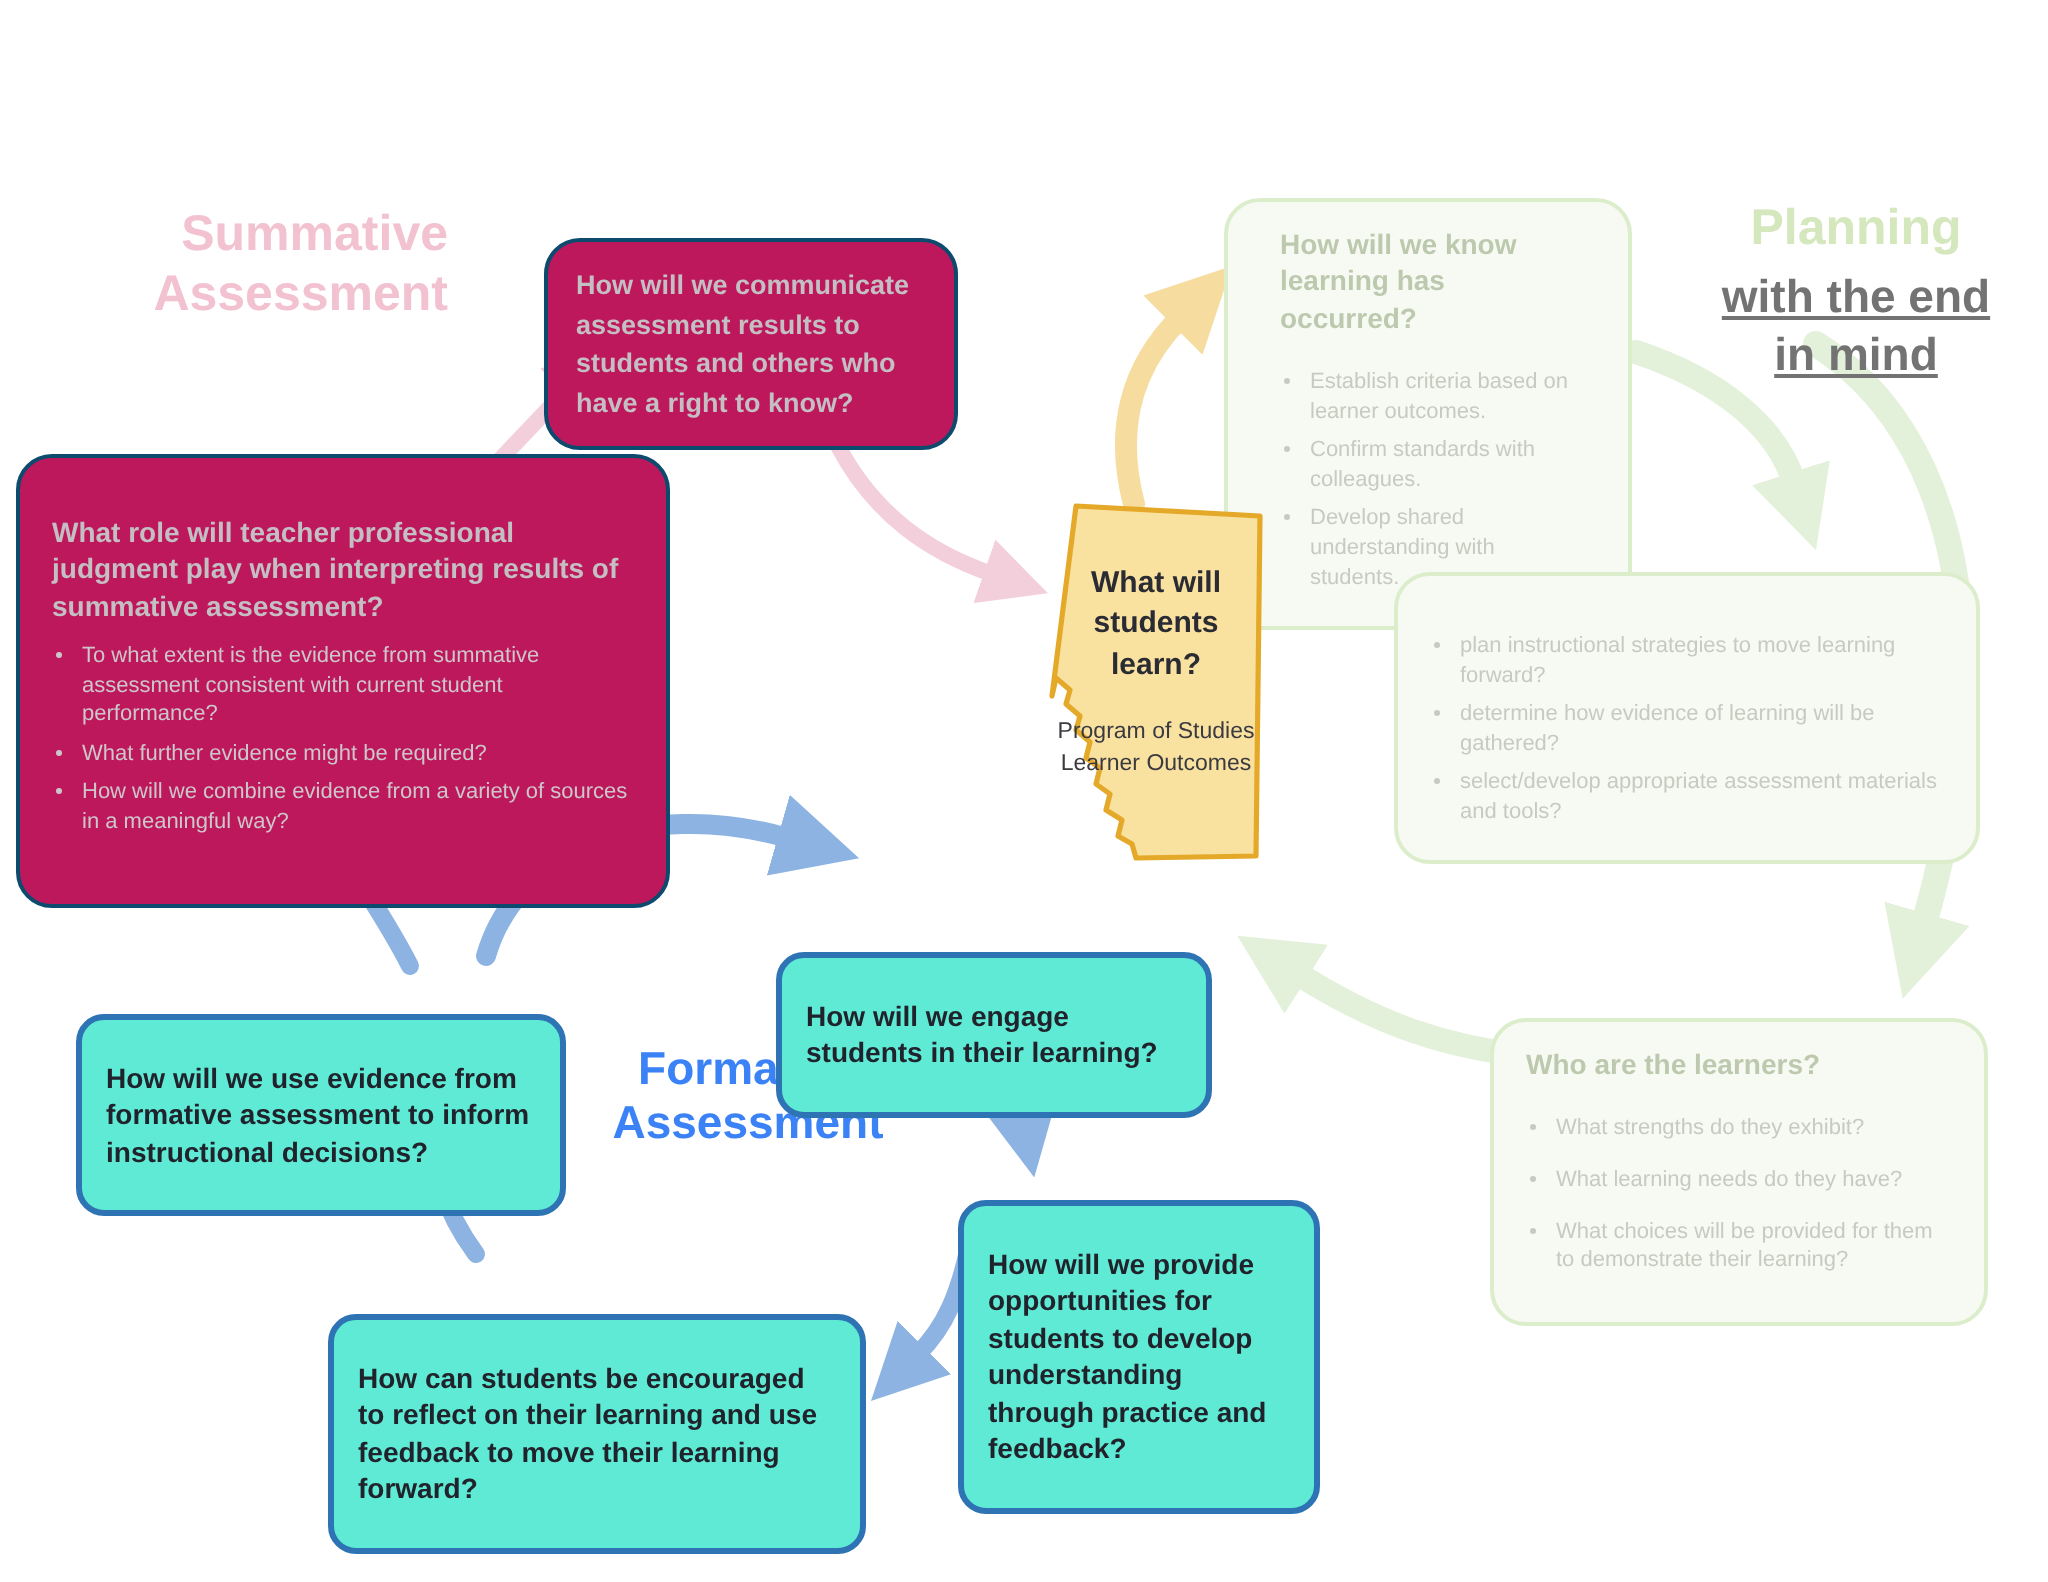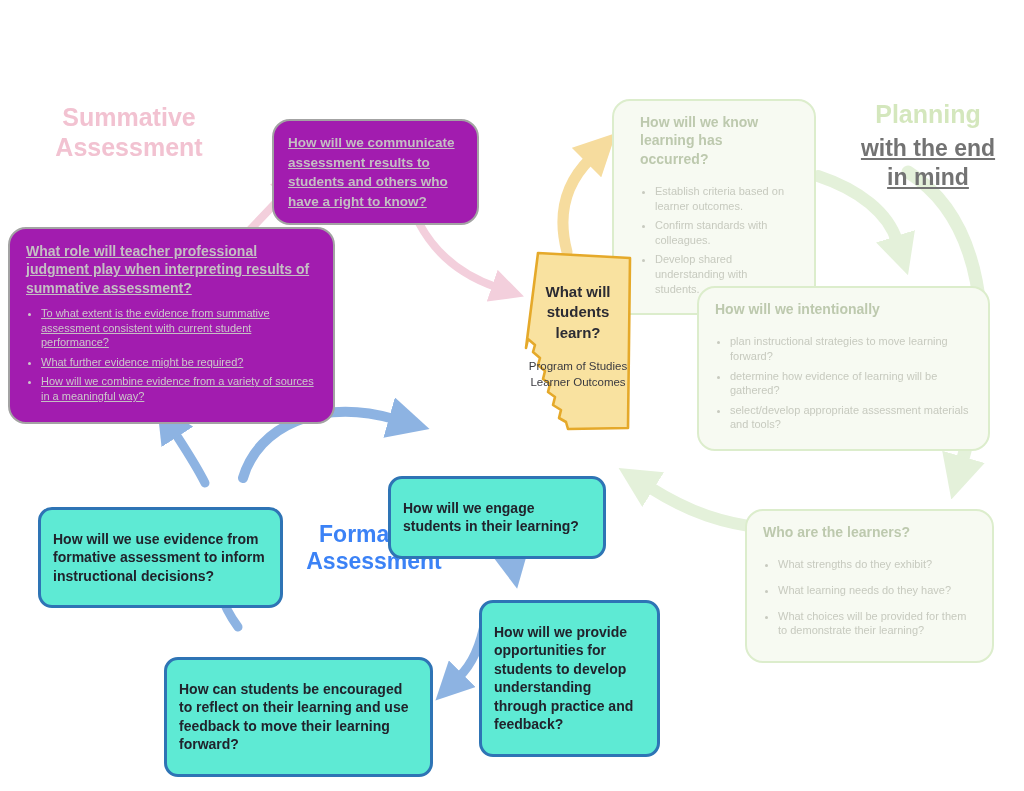--- a/index.html
+++ b/index.html
@@ -4,45 +4,45 @@
 <style>
   html,body { margin:0; padding:0; background:#ffffff; }
   .canvas {
     position:relative; width:1024px; height:791px; margin:0 auto;
     background:#ffffff; overflow:hidden;
     font-family:"Liberation Sans", sans-serif;
   }
   .arrows { position:absolute; left:0; top:0; z-index:1; }
 
   .title { position:absolute; z-index:2; font-weight:bold; text-align:center; line-height:1.18; }
-  .t-summative { left:34px; top:103px; width:190px; font-size:25px; color:#f2c2d1; }
+  .t-summative { left:34px; top:103px; width:190px; font-size:25px; color:#f2c2d1;text-align:right; }
   .t-planning  { left:840px; top:100px; width:176px; font-size:25px; color:#d4e7bd; }
   .t-planning-sub { margin:4px auto 0; width:140px; font-size:23px; color:#737373; font-weight:bold; line-height:1.3;text-decoration:underline; }
   .t-formative { left:288px; top:521px; width:172px; font-size:23px; color:#3b82f6; }
 
   .bubble { position:absolute; z-index:2; box-sizing:border-box; border-radius:18px; }
-  .pink  { background:#a21caf; border:2px solid #a3a3a3; color:#c4bfc3;text-decoration:underline; }
+  .pink  { background:#be185d; border:2px solid #0c4a6e; color:#c4bfc3; }
   .green { background:#f7faf2; border:2px solid #dcedcc; color:#bdc9ae; }
   .bh { font-weight:bold; font-size:14px; line-height:1.32; }
   .btext { font-weight:bold; font-size:13.5px; line-height:1.45; }
   .bullets { margin:9px 0 0; padding-left:15px; font-size:11px; line-height:1.32; font-weight:normal; }
   .bullets li { margin-bottom:5px; }
   .pink .bullets { color:#cdc7cb; }
   .green .bullets { color:#c7cabf;margin-top:16px; }
   .learners-box .bullets li { margin-bottom:11px; }
 
   .blue {
     background:#5eead4; border:3px solid #2e74b5; border-radius:14px;
     color:#21232c; font-weight:bold; font-size:14px; line-height:1.32;
     padding:20px 12px;
     margin-top:28px;
   }
 
   .box-communicate { left:272px; top:119px; width:207px; padding:12px 14px; }
-  .box-judgment    { left:8px;   top:227px; width:327px; padding:13px 16px; }
+  .box-judgment    { left:8px;   top:227px; width:327px; padding:28px 16px; }
   .box-know        { left:612px; top:99px;  width:204px; padding:12px 26px; }
   .box-intent      { left:697px; top:286px; width:293px; padding:12px 16px; }
   .box-learners    { left:745px; top:509px; width:249px; padding:12px 16px; }
 
   .box-engage     { left:388px; top:448px; width:218px; }
   .box-evidence   { left:38px;  top:479px; width:245px; }
   .box-provide    { left:479px; top:572px; width:181px; }
   .box-encouraged { left:164px; top:629px; width:269px; }
 
   .alberta-wrap { position:absolute; left:518px; top:242px; width:118px; height:195px; z-index:2; }
@@ -115,21 +115,20 @@
   <div class="bubble green box-know">
     <div class="bh">How will we know learning has occurred?</div>
     <ul class="bullets">
       <li>Establish criteria based on learner outcomes.</li>
       <li>Confirm standards with colleagues.</li>
       <li>Develop shared understanding with students.</li>
     </ul>
   </div>
 
   <div class="bubble green box-intent">
-    <div class="bh">How will we intentionally</div>
     <ul class="bullets">
       <li>plan instructional strategies to move learning forward?</li>
       <li>determine how evidence of learning will be gathered?</li>
       <li>select/develop appropriate assessment materials and tools?</li>
     </ul>
   </div>
 
   <div class="bubble green box-learners learners-box">
     <div class="bh">Who are the learners?</div>
     <ul class="bullets">

